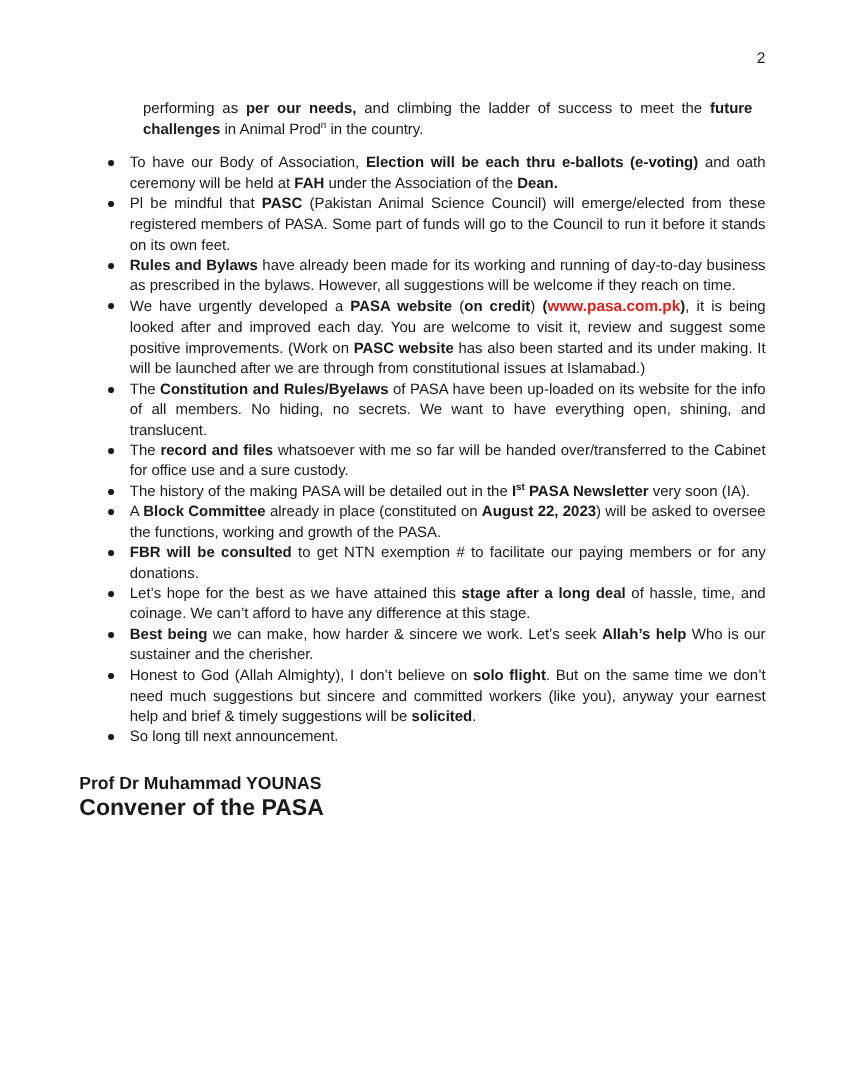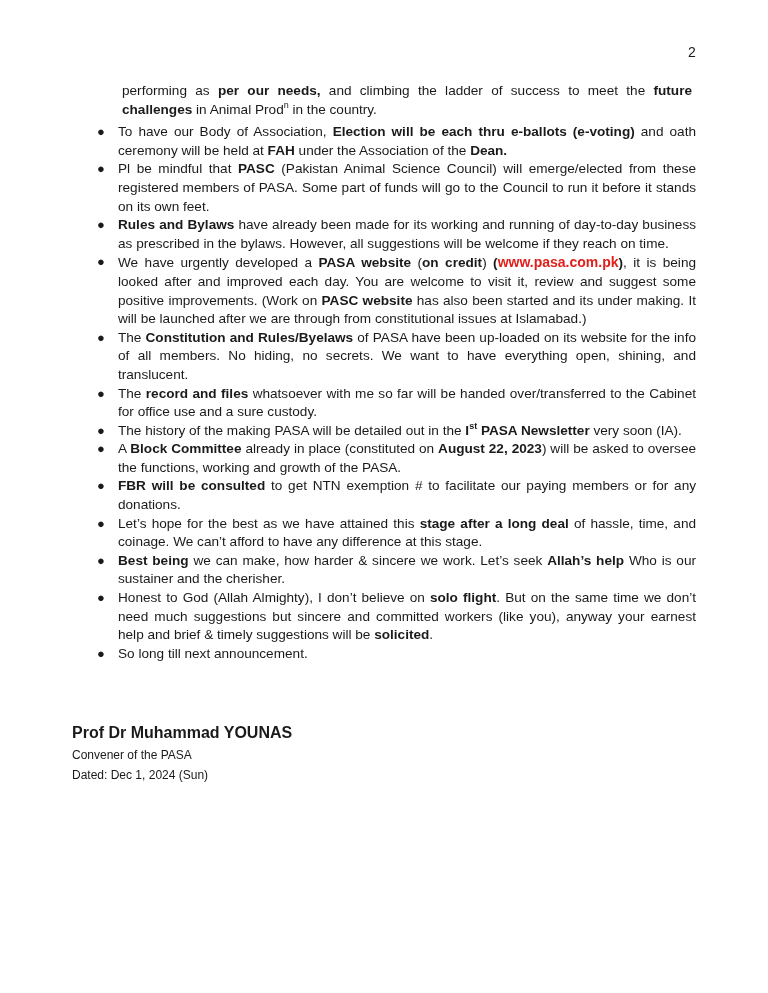--- a/index.html
+++ b/index.html
@@ -1,30 +1,30 @@
 <!DOCTYPE html>
 <html><head>
 <meta charset="utf-8">
 <style>
   html, body { margin: 0; padding: 0; background: #ffffff; }
   body { width: 768px; height: 993px; position: relative; overflow: hidden;
          font-family: "Liberation Sans", "DejaVu Sans", sans-serif; color: #1a1a1a; }
   .page-num { position: absolute; top: 44px; left: 688px; font-size: 14px; }
   .body-text { position: absolute; top: 78px; left: 118px; width: 578px;
                font-size: 13.6px; line-height: 18.6px; text-align: justify; }
-  .para { margin: 4px; }
+  .para { margin: 12px; }
   ul.bullets { list-style: none; margin: 0; padding: 0; }
   ul.bullets li { position: relative; margin: 0; }
   ul.bullets li .dot { position: absolute; left: -21px; top: 0; font-size: 13px; }
   b { font-weight: bold; }
   .link { color: #e0201c; font-weight: bold; font-size: 14px; }
   sup { font-size: 9px; line-height: 0; }
   .sig { position: absolute; top: 702px; left: 72px; }
-  .sig .name { font-weight: bold; font-size: 16px; line-height: 22px; margin-top: 20px; }
-  .sig .line { font-size: 12px; line-height: 22px; }
+  .sig .name { font-weight: bold; font-size: 16px; line-height: 22px; }
+  .sig .line { font-size: 21px; line-height: 22px; font-weight: bold; }
   .sig .date { font-size: 12px; line-height: 18px; }
 </style>
 </head>
 <body>
 
 <div class="page-num">2</div>
 
 <div class="body-text">
   <p class="para" id="intro"><span>performing as </span><b>per our needs,</b><span> and climbing the ladder of success to meet the </span><b>future challenges</b><span> in Animal Prod</span><sup>n</sup><span> in the country.</span></p>
   <ul class="bullets" id="bullets">
@@ -40,14 +40,13 @@
       <li><span class="dot">●</span><span>Let’s hope for the best as we have attained this </span><b>stage after a long deal</b><span> of hassle, time, and coinage. We can’t afford to have any difference at this stage.</span></li>
       <li><span class="dot">●</span><b>Best being</b><span> we can make, how harder &amp; sincere we work. Let’s seek </span><b>Allah’s help</b><span> Who is our sustainer and the cherisher.</span></li>
       <li><span class="dot">●</span><span>Honest to God (Allah Almighty), I don’t believe on </span><b>solo flight</b><span>. But on the same time we don’t need much suggestions but sincere and committed workers (like you), anyway your earnest help and brief &amp; timely suggestions will be </span><b>solicited</b><span>.</span></li>
       <li><span class="dot">●</span><span>So long till next announcement.</span></li>
     </ul>
 </div>
 
 <div class="sig">
   <div class="name">Prof Dr Muhammad YOUNAS</div>
   <div class="line">Convener of the PASA</div>
-  <div class="date">Dated: Dec 1, 2024 (Sun)</div>
 </div>
 
 </body></html>

